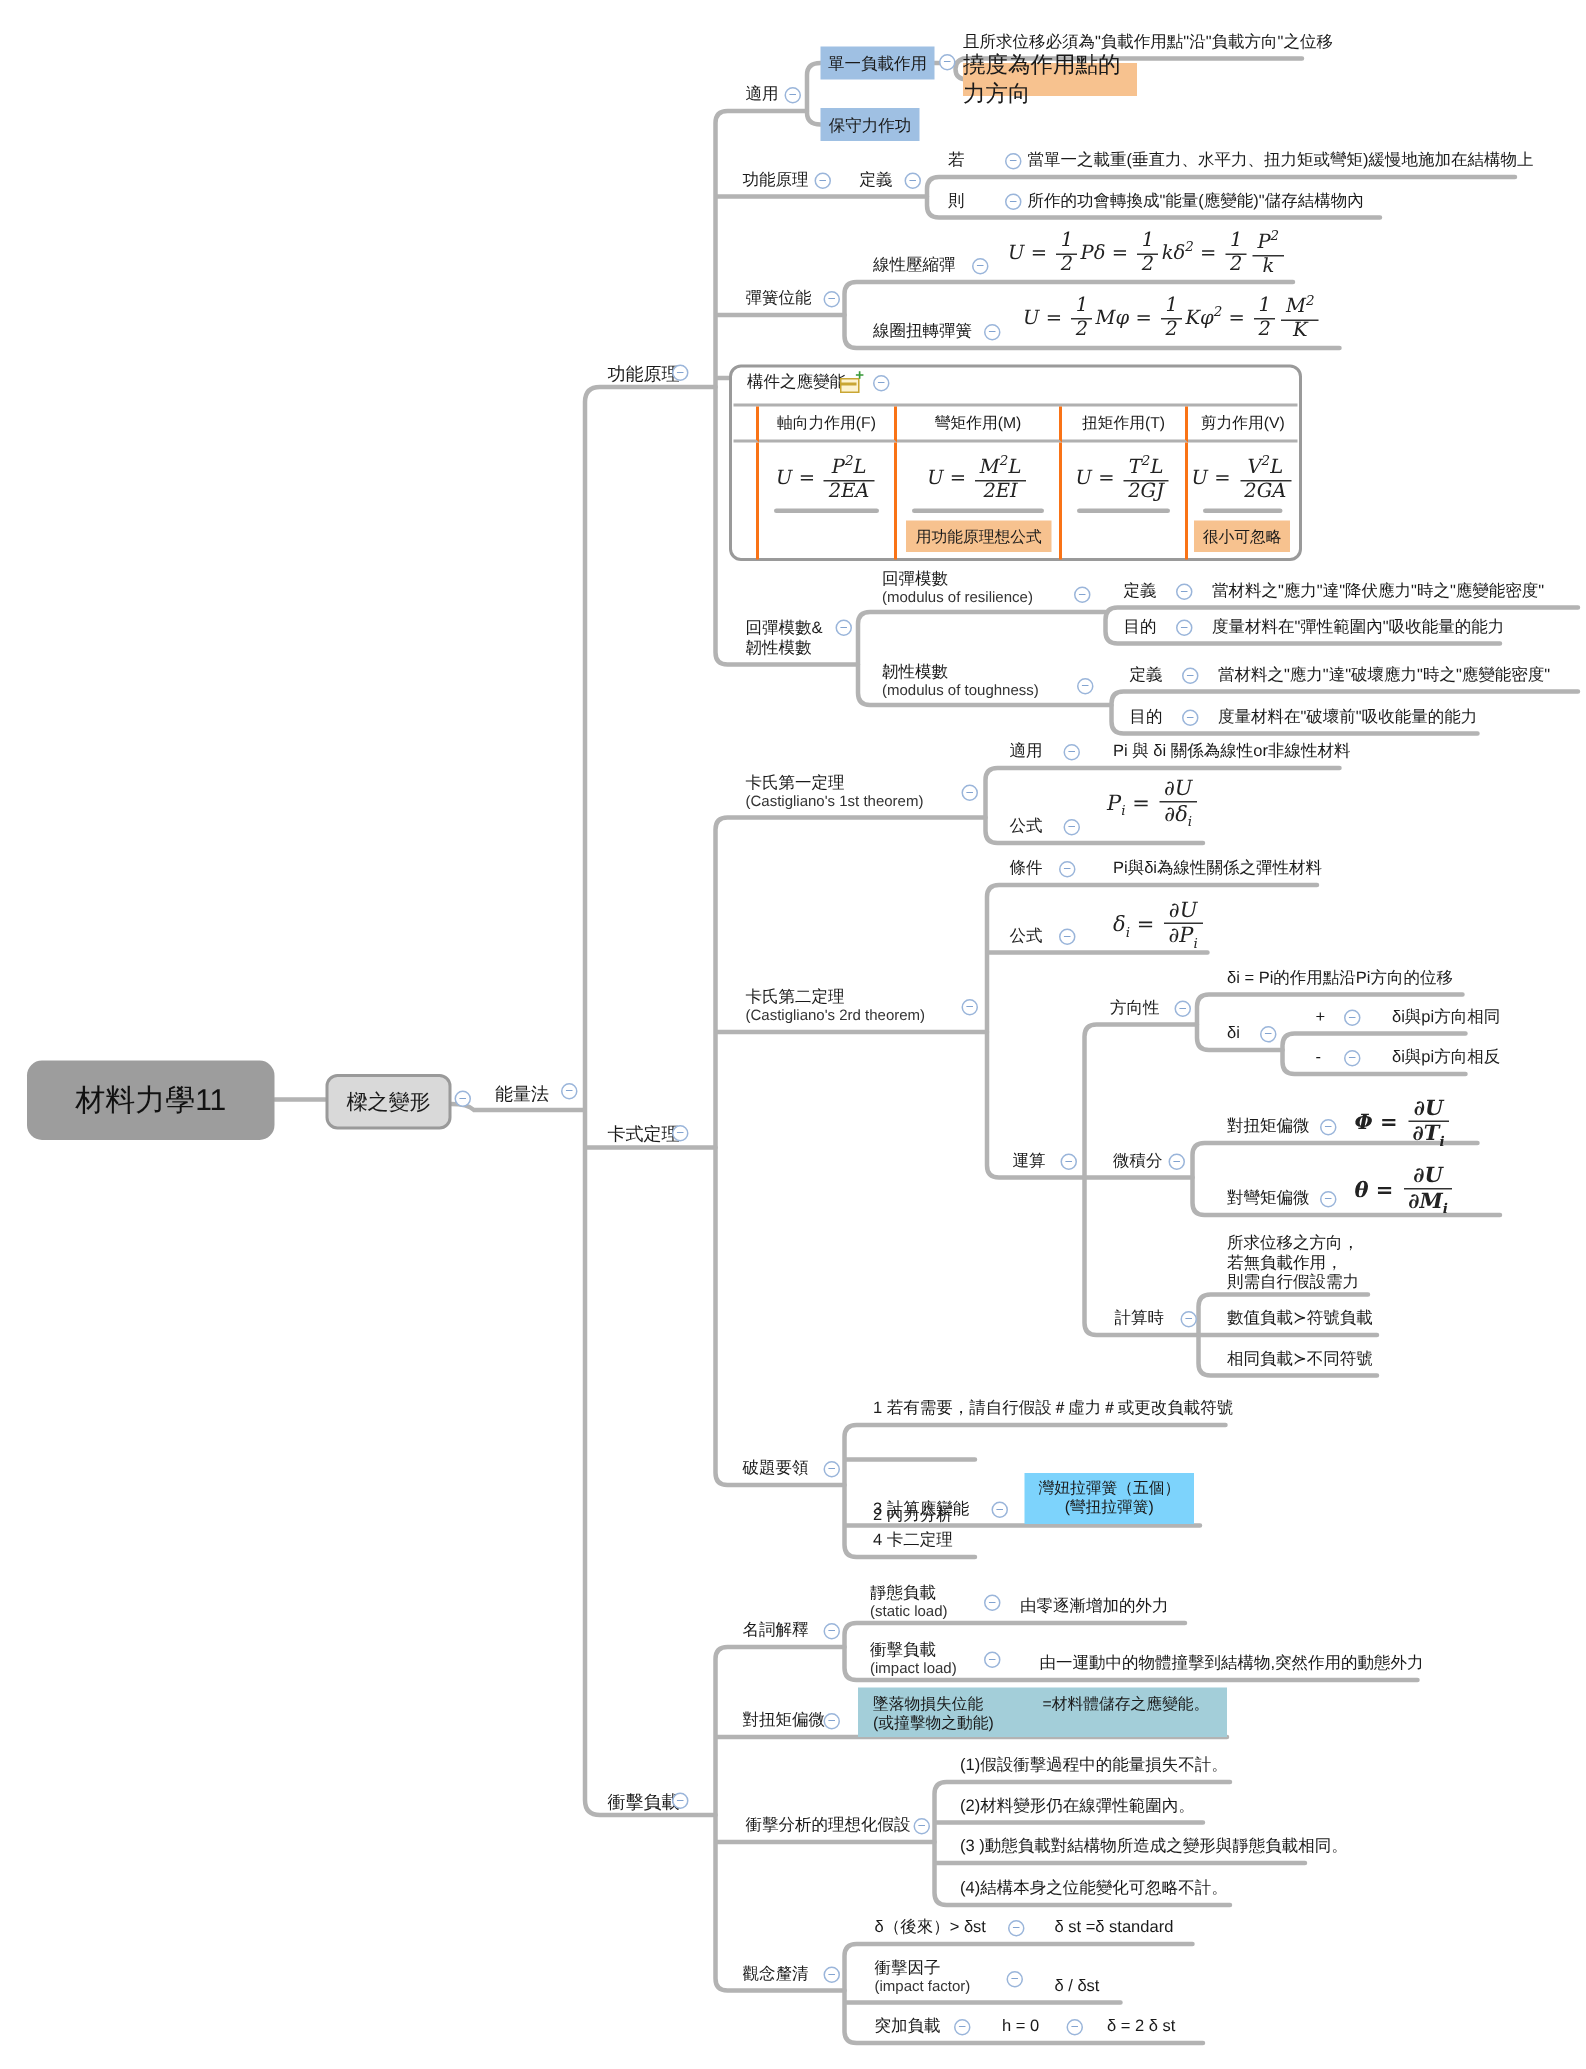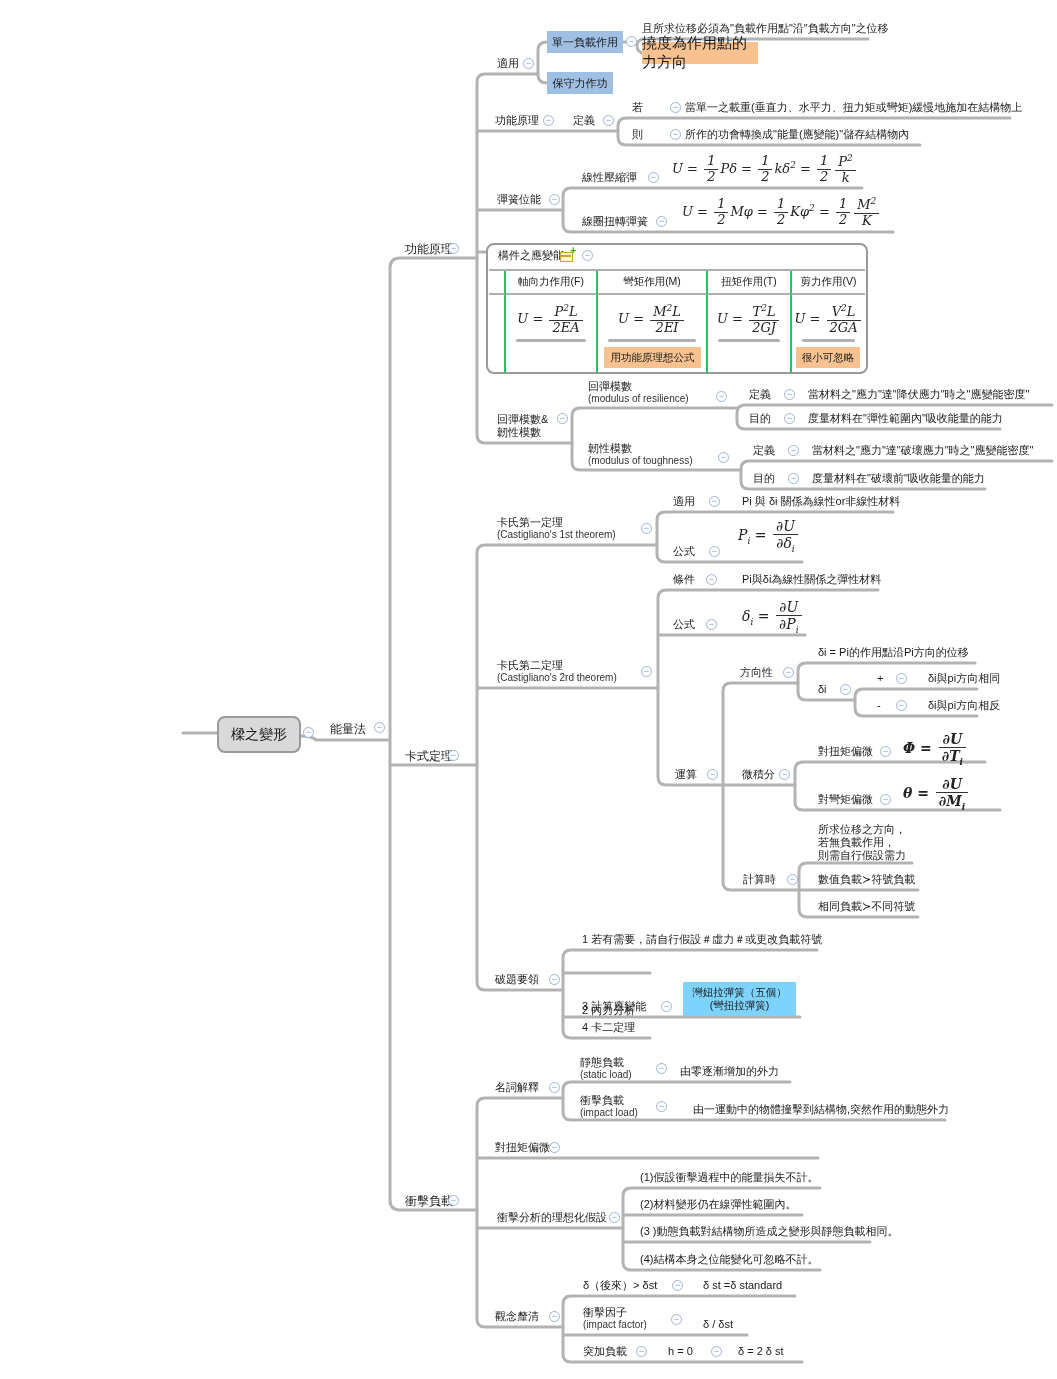--- a/index.html
+++ b/index.html
@@ -18,21 +18,21 @@
   .tealbox .l1{position:absolute;left:10px;top:4px;font-size:10.5px;}
   .tealbox .l2{position:absolute;left:10px;top:17px;font-size:10.5px;}
   .tealbox .l3{position:absolute;left:123px;top:4px;font-size:10.5px;}
   .math{position:absolute;font-family:"DejaVu Serif","Liberation Serif",serif;font-style:italic;font-size:13px;color:#222;white-space:nowrap;z-index:2;}
   .math sup,.math sub{font-size:9px;}
   .frac{display:inline-block;vertical-align:middle;text-align:center;margin:0 2px;}
   .fn{display:block;border-bottom:1px solid #333;padding:0 3px;line-height:1.15;}
   .fd{display:block;padding:0 3px;line-height:1.15;}
   .groupbox{position:absolute;left:486px;top:243px;width:382px;height:131px;border:2px solid #9a9a9a;border-radius:8px;background:#fff;z-index:1;box-sizing:border-box;}
   .mtable{position:absolute;left:1px;top:24px;width:376px;height:102px;display:grid;grid-template-columns:17px 92px 110px 84px 73px;grid-template-rows:24px 78px;border-top:2px solid #b0b0b0;z-index:2;}
-  .mcell{border-right:2px solid #22c55e;border-bottom:2px solid #b0b0b0;box-sizing:border-box;position:relative;font-size:10.5px;display:flex;align-items:center;justify-content:center;}
+  .mcell{border-right:2px solid #f97316;border-bottom:2px solid #b0b0b0;box-sizing:border-box;position:relative;font-size:10.5px;display:flex;align-items:center;justify-content:center;}
   .mcell:nth-child(5n){border-right:none;}
   .mbody{border-bottom:none;display:block;}
   .mbody .math{position:absolute;left:0;right:0;top:8px;text-align:center;}
   .fbar{position:absolute;left:10px;right:10px;top:44px;height:3px;background:#b0b0b0;border-radius:2px;}
   .tip{position:absolute;background:#f7c28f;font-size:10.5px;display:flex;align-items:center;justify-content:center;z-index:3;}
   .sticker{position:absolute;width:16px;height:13px;z-index:3;cursor:pointer;}
   .sticker .tbl{position:absolute;left:0;top:3px;width:11px;height:8px;border:1.5px solid #c9a634;background:#fdf3d0;}
   .sticker .tline{position:absolute;left:0;top:6px;width:11px;height:1.5px;background:#c9a634;}
   .sticker .plus{position:absolute;right:0;top:-3px;color:#3a9a3a;font-size:10px;font-weight:bold;line-height:10px;}
   .s3box{position:absolute;left:683px;top:982px;width:113px;height:34px;background:#7dd3fc;display:flex;flex-direction:column;align-items:center;justify-content:center;font-size:10.5px;line-height:13px;z-index:2;}
@@ -61,20 +61,21 @@
     <path d="M803,762 Q795,762 795,770 V802 Q795,810 803,810 M803,762 H985 M803,810 H1000"></path>
     <path d="M807,863 Q799,863 799,871 V909 Q799,917 807,917 M807,863 H912 M799,890 H918 M807,917 H918"></path>
     <path d="M571,950 Q563,950 563,958 V1030 Q563,1038 571,1038 M571,950 H817 M563,973 H650 M563,1017 H800 M571,1038 H650"></path>
     <path d="M485,1098 Q477,1098 477,1106 V1319 Q477,1327 485,1327 M485,1098 H563 M477,1158 H818 M477,1228 H623 M485,1327 H563"></path>
     <path d="M571,1082 Q563,1082 563,1090 V1112 Q563,1120 571,1120 M571,1082 H790 M571,1120 H945"></path>
     <path d="M631,1188 Q623,1188 623,1196 V1262 Q623,1270 631,1270 M631,1188 H820 M623,1215 H802 M623,1242 H870 M631,1270 H820"></path>
     <path d="M571,1296 Q563,1296 563,1304 V1354 Q563,1362 571,1362 M571,1296 H795 M563,1335 H747 M571,1362 H802"></path>
   </g>
 </svg>
 
+<div class="rootbox">材料力學11</div>
 <div class="beambox">樑之變形</div>
 <span class="minus" style="left:303px;top:727px">−</span>
 <div class="t t12" style="left:330px;top:722px">能量法</div>
 <span class="minus" style="left:374px;top:722px">−</span>
 
 <div class="t t12" style="left:405px;top:242px">功能原理</div>
 <span class="minus" style="left:448px;top:243px">−</span>
 <div class="t t12" style="left:405px;top:749px">卡式定理</div>
 <span class="minus" style="left:448px;top:750px">−</span>
 <div class="t t12" style="left:405px;top:1194px">衝擊負載</div>
@@ -235,20 +236,25 @@
 <div class="t t10" style="left:580px;top:1069px">(static load)</div>
 <span class="minus" style="left:656px;top:1063px">−</span>
 <div class="t" style="left:680px;top:1065px">由零逐漸增加的外力</div>
 <div class="t" style="left:580px;top:1094px">衝擊負載</div>
 <div class="t t10" style="left:580px;top:1107px">(impact load)</div>
 <span class="minus" style="left:656px;top:1101px">−</span>
 <div class="t" style="left:693px;top:1103px">由一運動中的物體撞擊到結構物,突然作用的動態外力</div>
 
 <div class="t" style="left:495px;top:1141px">對扭矩偏微</div>
 <span class="minus" style="left:549px;top:1142px">−</span>
+<div class="tealbox">
+  <span class="l1">墜落物損失位能</span>
+  <span class="l2">(或撞擊物之動能)</span>
+  <span class="l3">=材料體儲存之應變能。</span>
+</div>
 
 <div class="t" style="left:497px;top:1211px">衝擊分析的理想化假設</div>
 <span class="minus" style="left:609px;top:1212px">−</span>
 <div class="t" style="left:640px;top:1171px">(1)假設衝擊過程中的能量損失不計。</div>
 <div class="t" style="left:640px;top:1198px">(2)材料變形仍在線彈性範圍內。</div>
 <div class="t" style="left:640px;top:1225px">(3 )動態負載對結構物所造成之變形與靜態負載相同。</div>
 <div class="t" style="left:640px;top:1253px">(4)結構本身之位能變化可忽略不計。</div>
 
 <div class="t" style="left:495px;top:1310px">觀念釐清</div>
 <span class="minus" style="left:549px;top:1311px">−</span>

